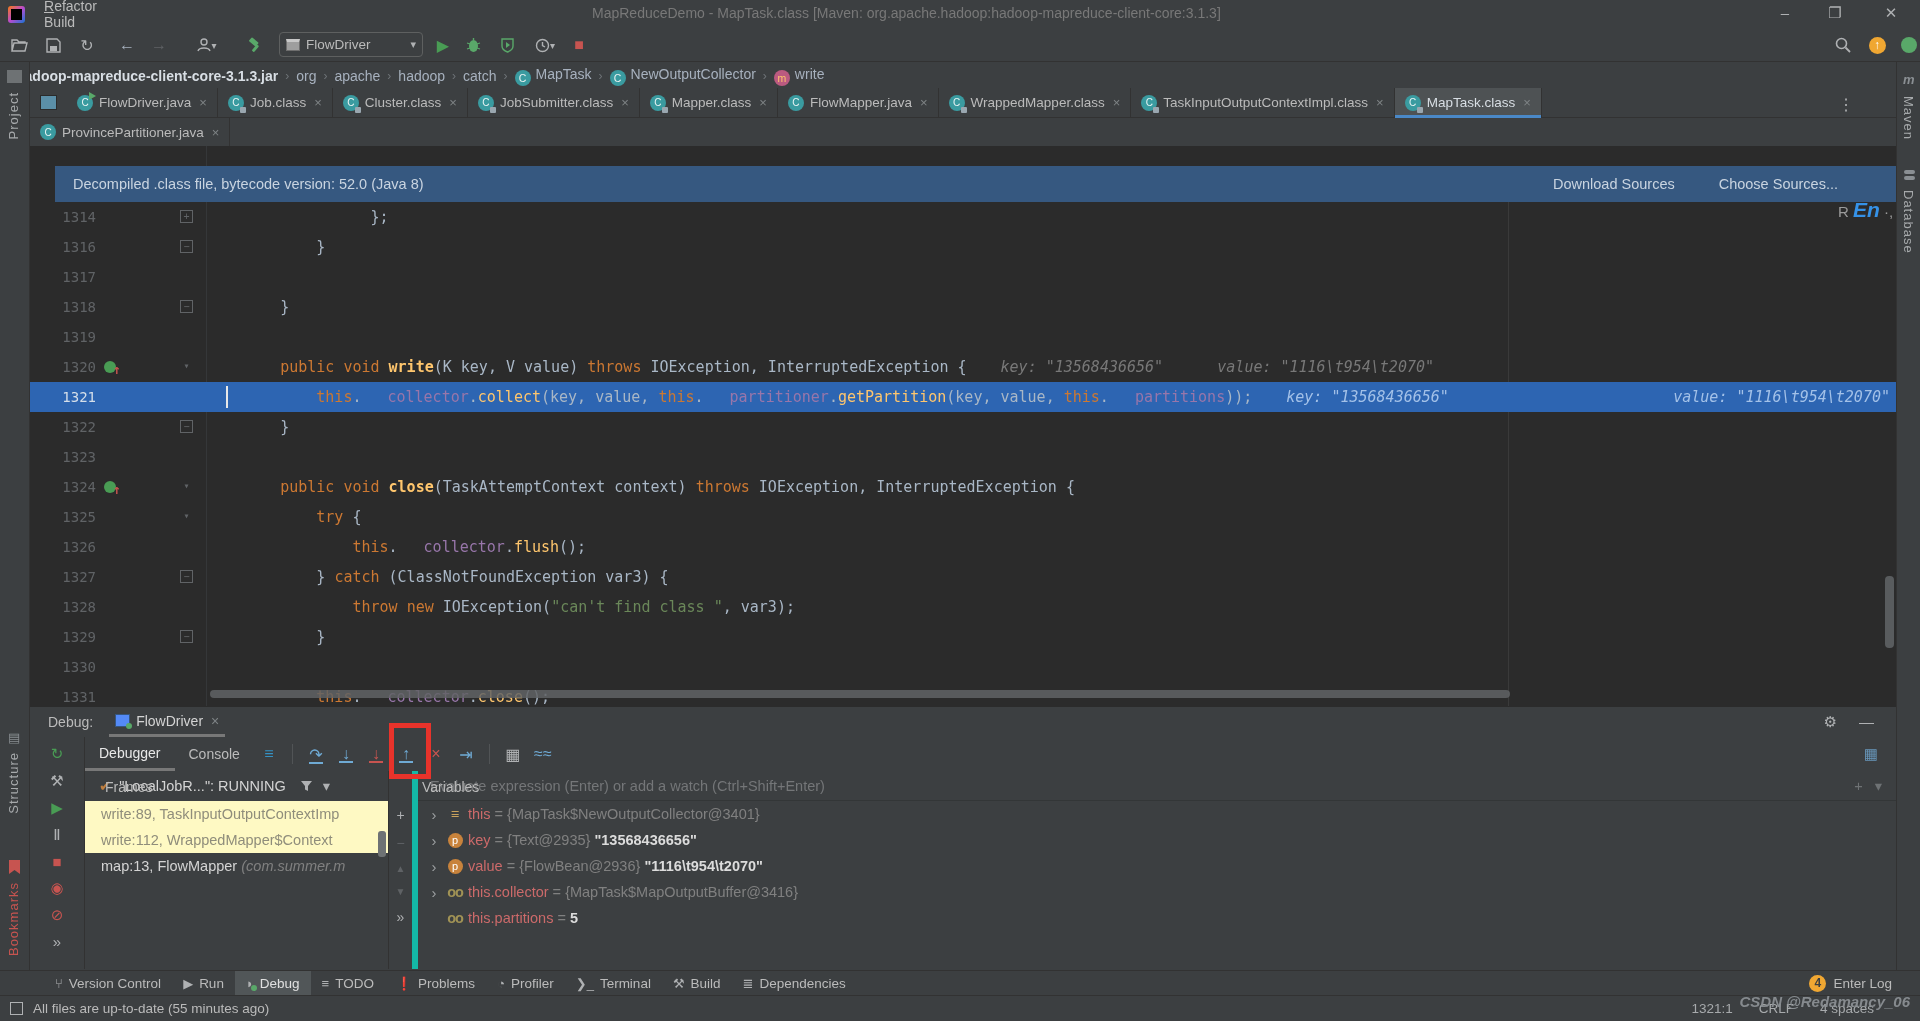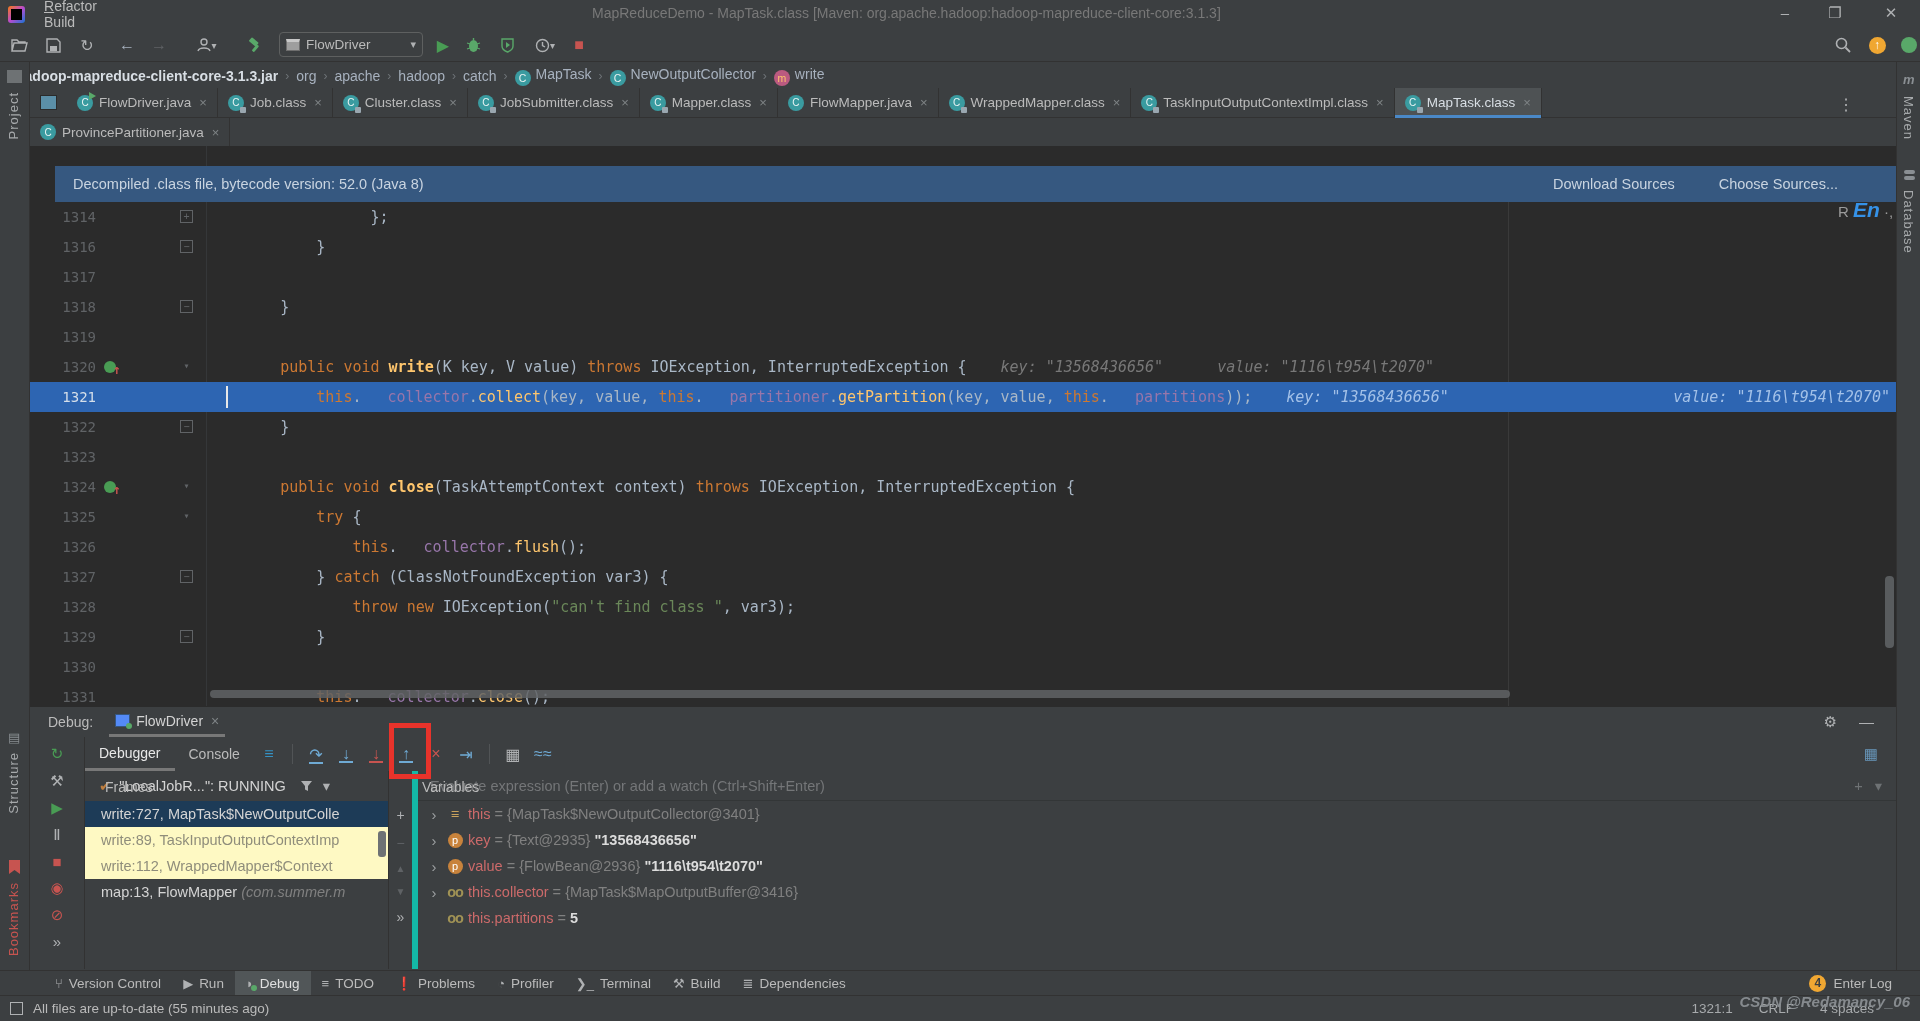--- a/index.html
+++ b/index.html
@@ -437,21 +437,20 @@
         <span class="chk">✔</span>
         <span>"LocalJobR...": RUNNING</span>
         <span class="funnel">
           <svg width="13" height="12" viewBox="0 0 13 12">
               <path d="M1 1 H12 L8 6 V11 L5 9.5 V6 Z" fill="#AFB1B3"></path>
             </svg>
           </span>
         <span class="car">▾</span>
       </div>
       <div id="frame-list">
-          <div class="frow sel">write:727, MapTask$NewOutputColle</div>
           <div class="frow lib">write:89, TaskInputOutputContextImp</div>
           <div class="frow lib">write:112, WrappedMapper$Context</div>
           <div class="frow ">map:13, FlowMapper <span class="pkg">(com.summer.m</span></div>
         </div>
       <div id="frames-scroll"></div>
     </div>
 
     <div id="watchstrip">
       <span>+</span>
       <span class="dim">−</span>

